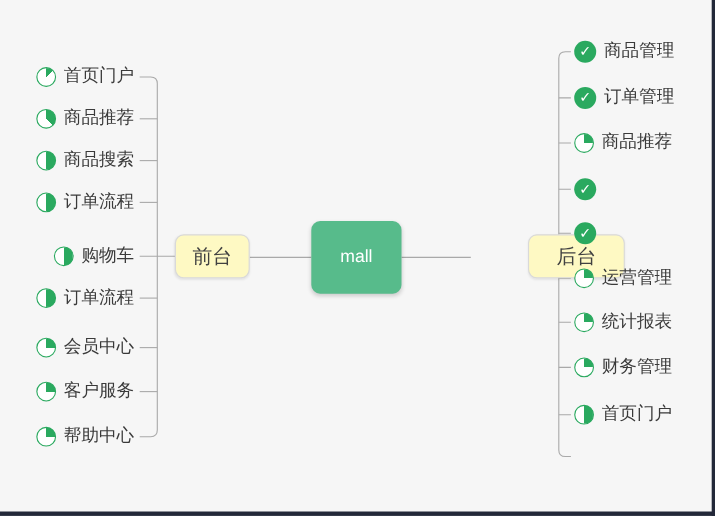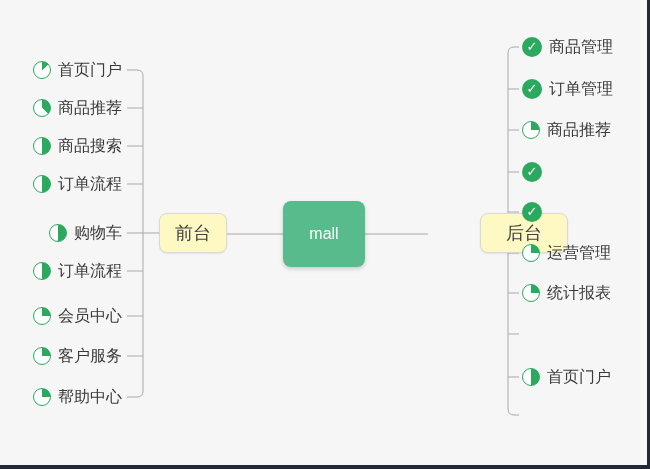--- a/index.html
+++ b/index.html
@@ -162,18 +162,22 @@
     <span class="pie done">✓</span>
   </div>
   <div class="item item-right" style="top:242px">
     <span class="pie" style="background: conic-gradient(rgb(42, 169, 95) 90deg, rgb(255, 255, 255) 0deg);"></span>
     <span class="item-label">运营管理</span>
   </div>
   <div class="item item-right" style="top:282px">
     <span class="pie" style="background: conic-gradient(rgb(42, 169, 95) 90deg, rgb(255, 255, 255) 0deg);"></span>
     <span class="item-label">统计报表</span>
   </div>
+  <div class="item item-right" style="top:323px">
+    <span class="pie" style="background: conic-gradient(rgb(42, 169, 95) 90deg, rgb(255, 255, 255) 0deg);"></span>
+    <span class="item-label">财务管理</span>
+  </div>
   <div class="item item-right" style="top:366px">
     <span class="pie" style="background: conic-gradient(rgb(42, 169, 95) 180deg, rgb(255, 255, 255) 0deg);"></span>
     <span class="item-label">首页门户</span>
   </div>
 
 </div>
 
 </body></html>

